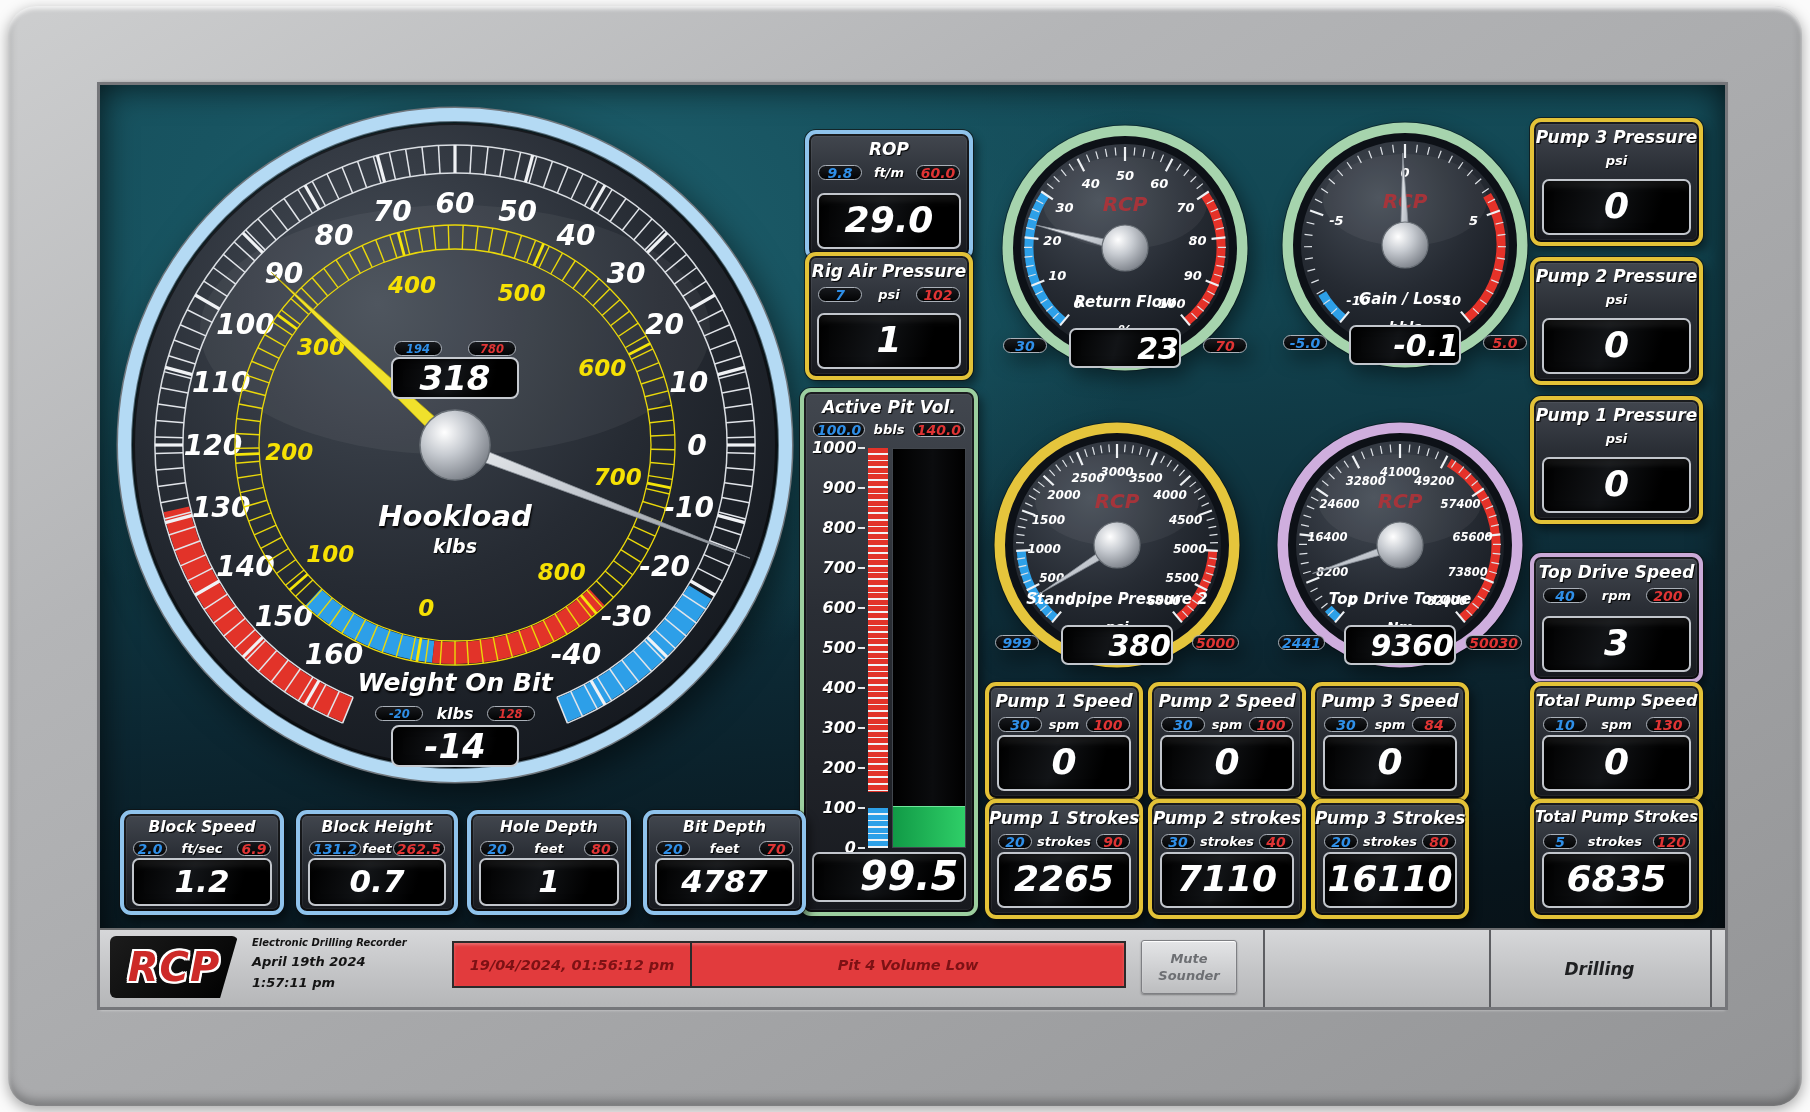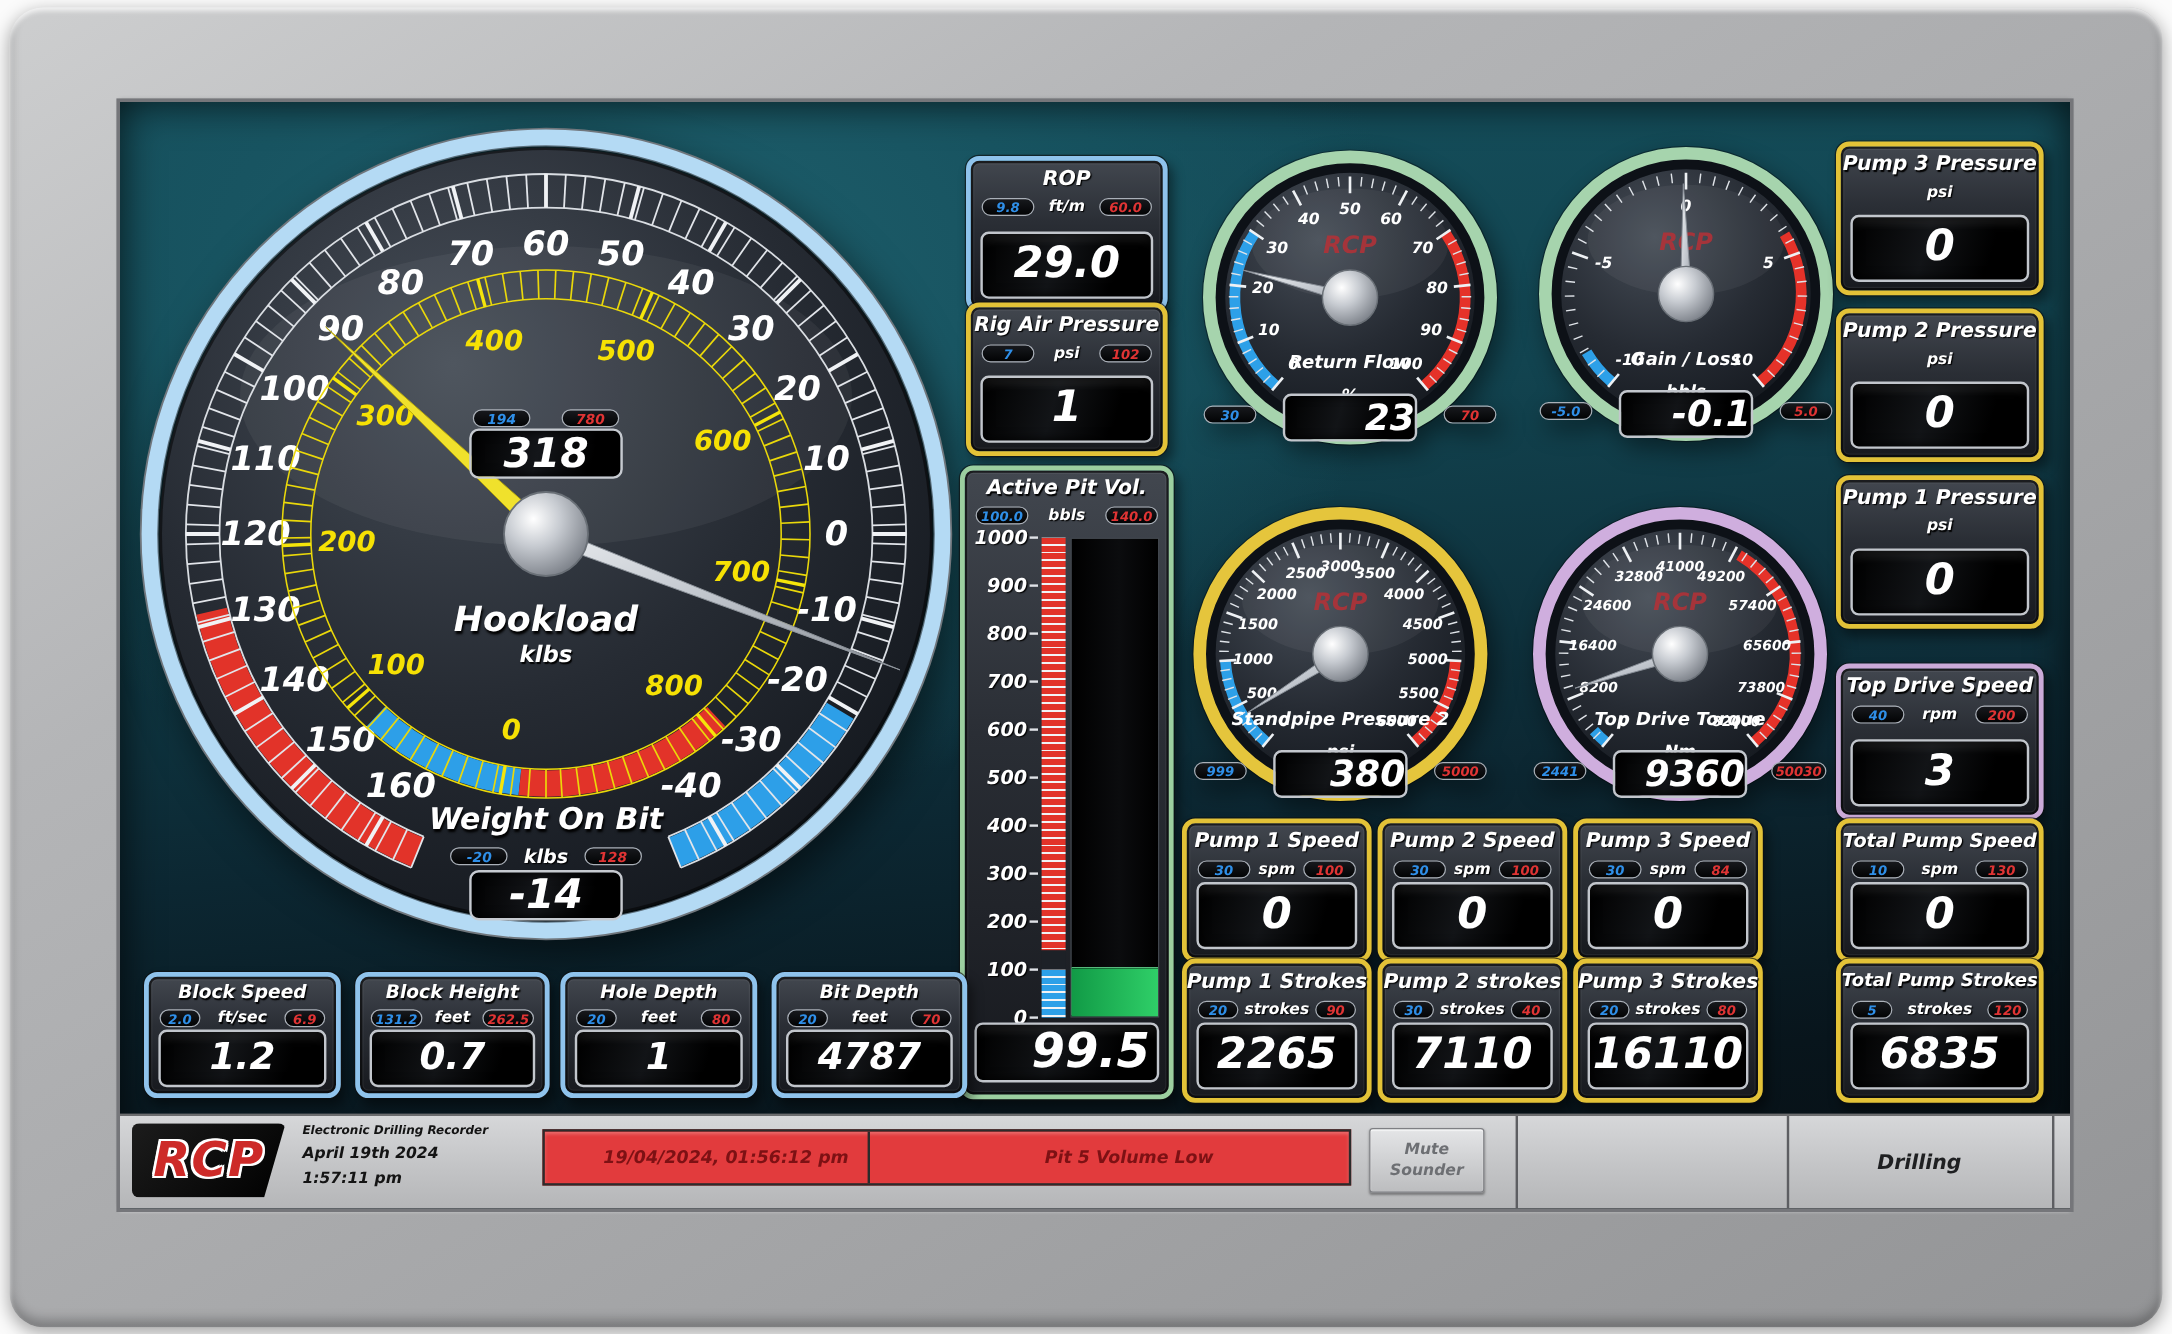--- a/index.html
+++ b/index.html
@@ -21,21 +21,21 @@
   .b-yellow{border-color:#e3c237;}
   .b-green{border-color:#9ccf9f;}
   .b-purple{border-color:#cbaad8;}
   .p-title{position:absolute;top:5px;left:0;right:0;text-align:center;color:#fff;
     font-weight:bold;font-style:italic;font-size:17px;text-shadow:1px 1px 1px #000;white-space:nowrap;}
   .p-row{position:absolute;top:31px;left:9px;right:9px;display:flex;justify-content:space-between;align-items:center;}
   .p-row.center{justify-content:center;}
   .p-unit{color:#fff;font-weight:bold;font-style:italic;font-size:13px;text-shadow:1px 1px 1px #000;}
   .chip{display:inline-block;min-width:44px;height:15px;line-height:15px;padding:0 3px;
     background:linear-gradient(180deg,#17191d,#020304);border:1px solid #aab0b8;border-radius:8px;
-    font-weight:bold;font-style:italic;font-size:11px;text-align:center;box-sizing:border-box;}
+    font-weight:bold;font-style:italic;font-size:14px;text-align:center;box-sizing:border-box;}
   .chip-min{color:#2f8fe8;}
   .chip-max{color:#e03434;}
   .p-value{position:absolute;left:8px;right:8px;bottom:7px;height:52px;
     background:linear-gradient(105deg,#000 0%,#121417 42%,#000 78%);
     border:2px solid #c2c6cc;border-radius:7px;color:#fff;font-weight:bold;font-style:italic;
     font-size:36px;text-align:center;line-height:50px;white-space:nowrap;
     box-shadow:inset 0 0 9px #000,inset 0 12px 9px -8px rgba(255,255,255,.14);}
   .panel-sm .p-title{font-size:15.5px;top:4px;}
   .panel-sm .p-row{top:27px;}
   .panel-sm .p-value{height:44px;font-size:31px;line-height:42px;bottom:5px;}
@@ -90,21 +90,21 @@
     border-radius:6px;clip-path:polygon(0 0,100% 0,86% 100%,0 100%);display:flex;align-items:center;justify-content:center;}
   .logo span{color:#cd2a28;font-weight:bold;font-style:italic;font-size:40px;letter-spacing:1px;
     text-shadow:2px 0 #fff,-2px 0 #fff,0 2px #fff,0 -2px #fff,2px 2px #fff,-2px -2px #fff,2px -2px #fff,-2px 2px #fff;}
   .finfo{position:absolute;left:152px;top:7px;color:#141414;font-style:italic;font-weight:bold;white-space:nowrap;}
   .finfo .l1{font-size:10px;}
   .finfo .l2{font-size:13px;margin-top:6px;}
   .finfo .l3{font-size:13px;margin-top:6px;}
   .alarm{position:absolute;left:352px;top:11px;width:674px;height:47px;background:#e23b3d;
     border:2px solid #2b2b2b;display:flex;box-sizing:border-box;box-shadow:inset 0 2px 3px rgba(255,255,255,.25);}
   .alarm div{display:flex;align-items:center;justify-content:center;color:#7d1114;
-    font-weight:bold;font-style:italic;font-size:14.5px;white-space:nowrap;margin-left:33px;}
+    font-weight:bold;font-style:italic;font-size:14.5px;white-space:nowrap;}
   .alarm .atime{width:236px;flex:none;border-right:2px solid #2b2b2b;}
   .alarm .amsg{flex:1;}
   .mute{position:absolute;left:1041px;top:10px;width:94px;height:52px;
     background:linear-gradient(180deg,#e4e5e7,#bcbdbf);border:1px solid #7e7f83;border-radius:3px;
     box-shadow:0 1px 2px rgba(0,0,0,.35),inset 0 1px 1px #fff;display:flex;flex-direction:column;
     align-items:center;justify-content:center;color:#6d6f73;font-weight:bold;font-style:italic;font-size:13px;line-height:17px;cursor:pointer;}
   .fsep{position:absolute;top:0;bottom:0;width:2px;background:#5d5e62;}
   .fbtn{position:absolute;top:0;bottom:0;display:flex;align-items:center;justify-content:center;
     color:#1f2022;font-weight:bold;font-style:italic;font-size:17px;cursor:pointer;}
 </style>
@@ -937,21 +937,21 @@
       <div class="logo">
           <span>RCP</span>
         </div>
       <div class="finfo">
         <div class="l1">Electronic Drilling Recorder</div>
         <div class="l2">April 19th 2024</div>
         <div class="l3">1:57:11 pm</div>
       </div>
       <div class="alarm">
         <div class="atime">19/04/2024, 01:56:12 pm</div>
-        <div class="amsg">Pit 5 Volume Low</div>
+        <div class="amsg">Pit 4 Volume Low</div>
       </div>
       <div class="mute">
         <span>Mute</span>
         <span>Sounder</span>
       </div>
       <div class="fsep" style="left:1163px"></div>
       <div class="fsep" style="left:1389px"></div>
       <div class="fbtn" style="left:1389px;width:221px">Drilling</div>
       <div class="fsep" style="left:1610px"></div>
     </div>

